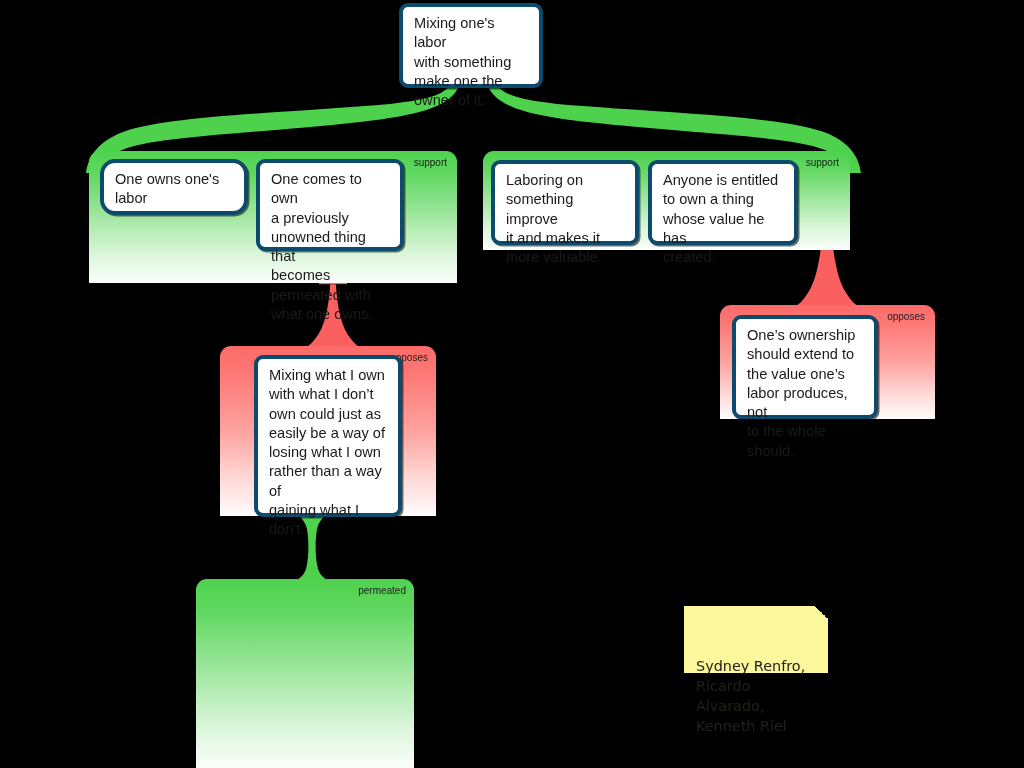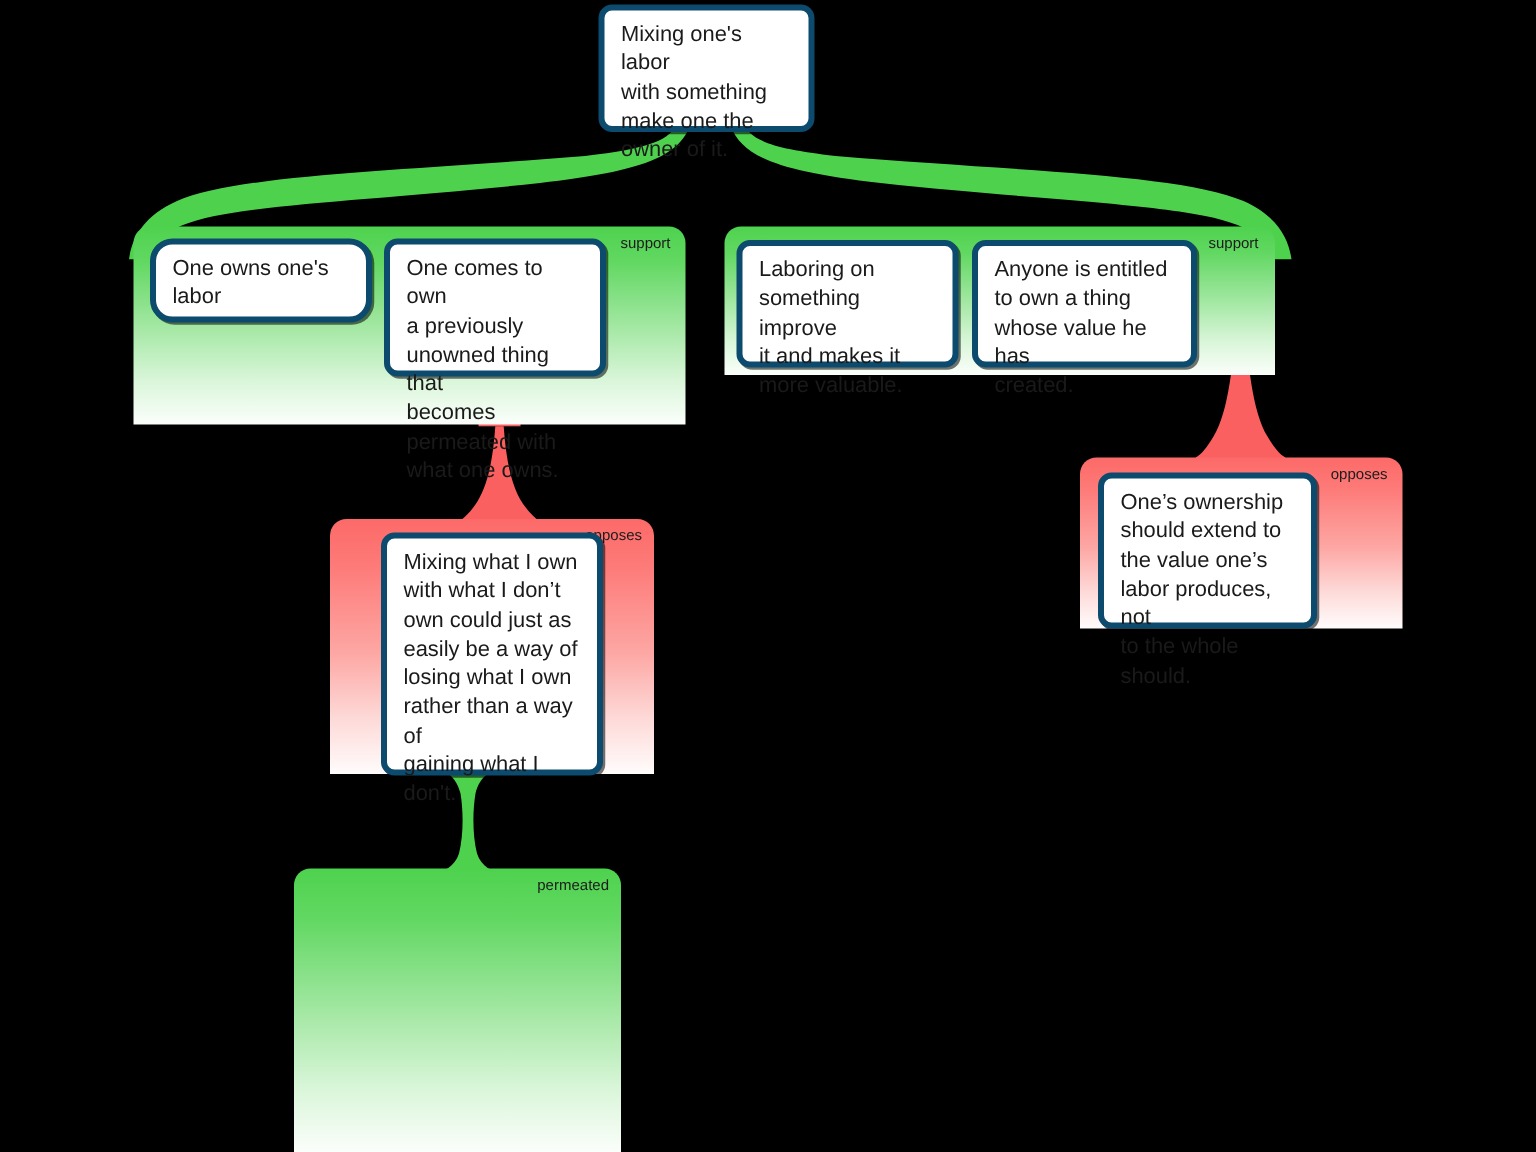--- a/index.html
+++ b/index.html
@@ -200,14 +200,20 @@
 gaining what I
 don't.</div>
 
   <div class="card" style="left:732px; top:315px; width:146px; height:104px;">One’s ownership
 should extend to
 the value one’s
 labor produces, not
 to the whole should.</div>
 
 
+  <div class="sticky" style="left:684px; top:606px; width:144px; height:67px;">
+    <span class="fold"></span>
+    <span>Sydney Renfro,
+Ricardo Alvarado,
+Kenneth Riel</span>
+  </div>
 
 </div>
 
 </body></html>

